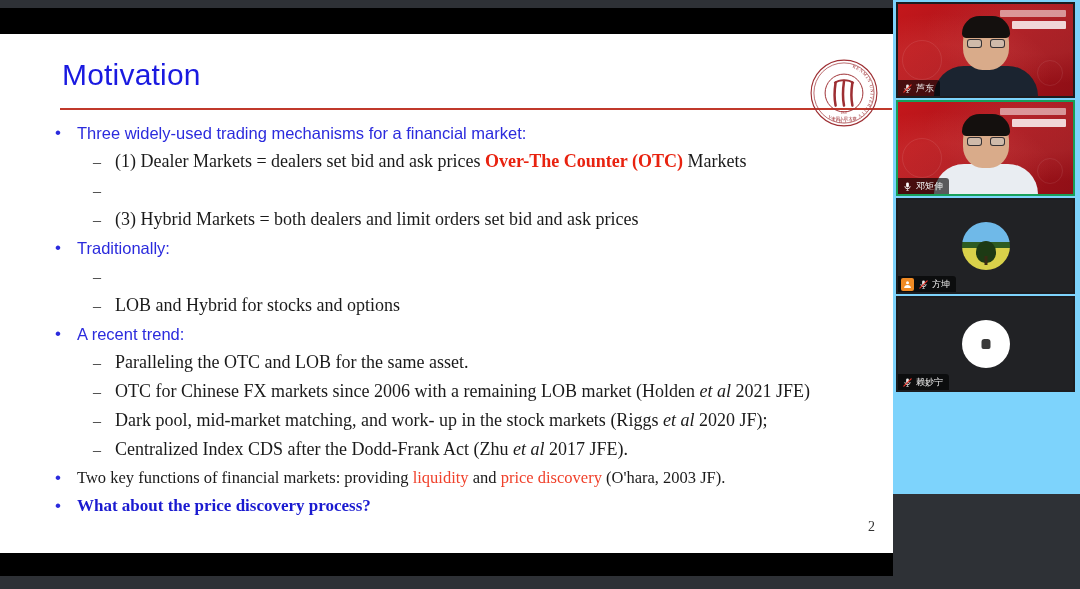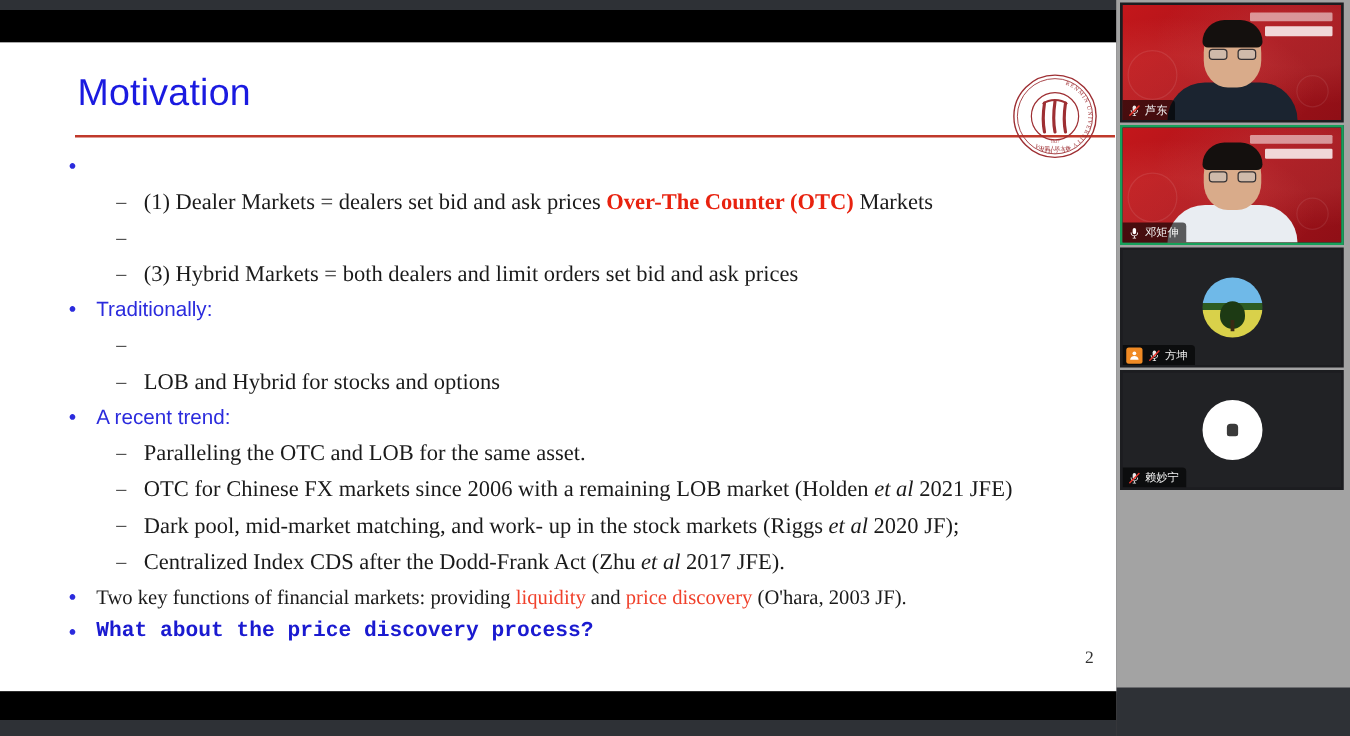--- a/index.html
+++ b/index.html
@@ -31,38 +31,38 @@
     font-family:"Liberation Serif", serif; color:#1a1a1a; }
 
   .l1 { display:flex; align-items:flex-start; margin:0 0 2px 0; }
   .l1 > .bul { color:#2b2bdd; font-size:17px; width:22px; flex:0 0 22px;
     text-align:left; line-height:26px; font-family:"Liberation Sans",sans-serif; }
   .l1 > .txt { font-size:17px; line-height:26px; }
   .l1.blue > .txt { color:#2b2bdd; font-family:"Liberation Sans", sans-serif;
     font-size:16.5px; }
   .l1.dark > .txt { color:#1a1a1a; font-family:Liberation Serif, serif;
     font-size:16.5px;text-align:right; }
-  .l1.boldblue > .txt { color:#1a1ad0; font-family:Liberation Mono, monospace;
+  .l1.boldblue > .txt { color:#1a1ad0; font-family:Liberation Serif, serif;
     font-weight:bold; font-size:17px; }
 
   .l2 { display:flex; align-items:flex-start; margin:0 0 2px 0; padding-left:38px; }
   .l2 > .dash { color:#333; font-size:16px; width:22px; flex:0 0 22px;
     line-height:27px; font-family:"Liberation Serif", serif; }
   .l2 > .txt { font-size:18px; line-height:27px; color:#1a1a1a;
     font-family:"Liberation Serif", serif; }
   .redb { color:#e8220f; font-weight:bold; }
   .redl { color:#f0412b; }
   .ital { font-style:italic; }
 
   #slide-num { position:absolute; right:18px; bottom:18px; font-size:14px;
     color:#333; font-family:"Liberation Serif", serif; }
 
   
-  #strip { position:absolute; right:0; top:0; width:187px; height:550px;
-    background:#a3a3a3; padding:2px 3px;margin-left:28px; }
+  #strip { position:absolute; right:0; top:0; width:187px; height:494px;
+    background:#7dd3fc; padding:2px 3px;margin-left:28px; }
   .tile { position:relative; width:179px; height:96px; margin:0 0 2px 0;
     background:#1c1d20; overflow:hidden; border:2px solid transparent; }
   .tile.active { border:2px solid #16a05a; }
   .tile .feed { position:absolute; inset:0; }
 
   .bg-red { background:
       radial-gradient(ellipse at 22% 72%, rgba(255,120,110,.16) 0 28%, transparent 60%),
       radial-gradient(ellipse at 82% 30%, rgba(255,150,140,.12) 0 25%, transparent 58%),
       linear-gradient(140deg,#c4171b 0%, #a5121a 55%, #8f0f16 100%); }
   .bg-dark { background:#212225; }
@@ -146,20 +146,21 @@
         <text font-size="6.6" fill="#9e2f33" font-family="'Liberation Serif',serif" letter-spacing="1.2">
           <textPath href="#seal-arc" startOffset="5%">RENMIN UNIVERSITY OF CHINA</textPath>
         </text>
         <text x="50" y="80" font-size="5" fill="#9e2f33" text-anchor="middle" font-family="'Liberation Serif',serif">1937</text>
         <text x="50" y="89" font-size="6" fill="#9e2f33" text-anchor="middle" font-family="'Liberation Serif',serif">中国人民大学</text>
       </svg>
 
       <div id="body">
           <div class="l1 blue">
             <span class="bul">•</span>
+            <span class="txt">Three widely-used trading mechanisms for a financial market:</span>
           </div>
           <div class="l2">
             <span class="dash">–</span>
             <span class="txt"><span>(1) Dealer Markets = dealers set bid and ask prices </span><span class="redb">Over-The Counter (OTC)</span><span> Markets</span></span>
           </div>
           <div class="l2">
             <span class="dash">–</span>
           </div>
           <div class="l2">
             <span class="dash">–</span>

